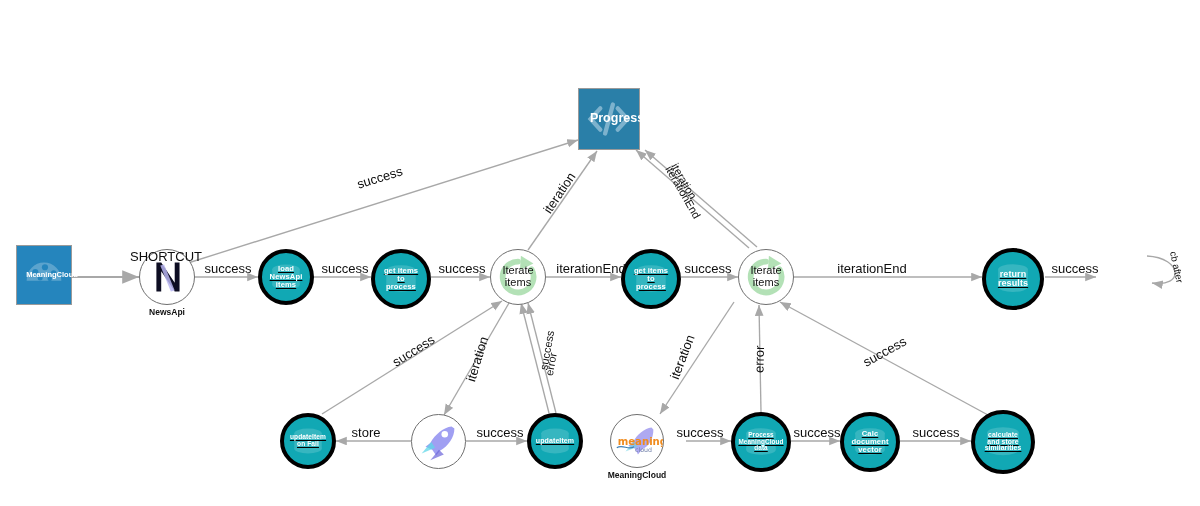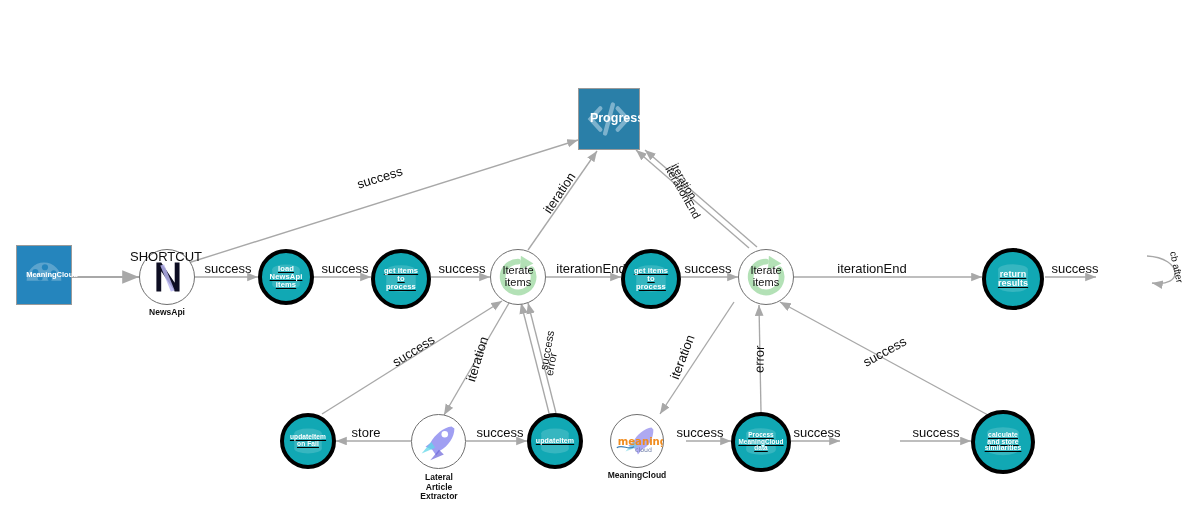--- a/index.html
+++ b/index.html
@@ -239,23 +239,20 @@
   <div class="node n-white" style="left:411px;top:414px;width:55px;height:55px;">
     <span class="glyph" style="opacity:1;">
       <svg viewBox="0 0 55 55">
         <path d="M41 12 C33 13 24 20 19 29 L14 33 L21 36 L25 42 L29 37 C38 32 44 23 44 14 Z" fill="#8f8ef0" opacity=".85"></path>
         <path d="M20 28 L10 40 L24 34 Z" fill="#5fd7e8" opacity=".75"></path>
         <path d="M28 36 L19 47 L33 41 Z" fill="#6a63d8" opacity=".7"></path>
         <circle cx="34" cy="20" r="3.4" fill="#ffffff"></circle>
       </svg>
     </span>
   </div>
-  <div class="caption" style="left:396px;top:473px;width:86px;">Lateral
-Article
-Extractor</div>
 
   <div class="node n-circle" style="left:527px;top:413px;width:56px;height:56px;">
     <span class="glyph">
       <svg viewBox="0 0 56 56">
           <g fill="#ffffff" opacity=".35">
         <ellipse cx="28" cy="19" rx="16" ry="5.5"></ellipse>
         <rect x="12" y="19" width="32" height="18"></rect>
         <ellipse cx="28" cy="37" rx="16" ry="5.5"></ellipse>
       </g>
         </svg>
@@ -284,20 +281,34 @@
         <rect x="13" y="20" width="34" height="19"></rect>
         <ellipse cx="30" cy="39" rx="17" ry="5.8"></ellipse>
       </g>
         </svg>
     </span>
     <span class="lbl" style="font-size:6.4px;white-space:pre-line;">Process
 MeaningCloud
 data</span>
   </div>
 
+  <div class="node n-circle" style="left:840px;top:412px;width:60px;height:60px;">
+    <span class="glyph">
+      <svg viewBox="0 0 60 60">
+          <g fill="#ffffff" opacity=".35">
+        <ellipse cx="30" cy="20" rx="17" ry="5.8"></ellipse>
+        <rect x="13" y="20" width="34" height="19"></rect>
+        <ellipse cx="30" cy="39" rx="17" ry="5.8"></ellipse>
+      </g>
+        </svg>
+    </span>
+    <span class="lbl" style="font-size:7.6px;white-space:pre-line;">Calc
+document
+vector</span>
+  </div>
 
   <div class="node n-circle" style="left:971px;top:410px;width:64px;height:64px;">
     <span class="glyph">
       <svg viewBox="0 0 64 64">
           <g fill="#ffffff" opacity=".35">
         <ellipse cx="32" cy="21" rx="18" ry="6"></ellipse>
         <rect x="14" y="21" width="36" height="20"></rect>
         <ellipse cx="32" cy="41" rx="18" ry="6"></ellipse>
       </g>
         </svg>

